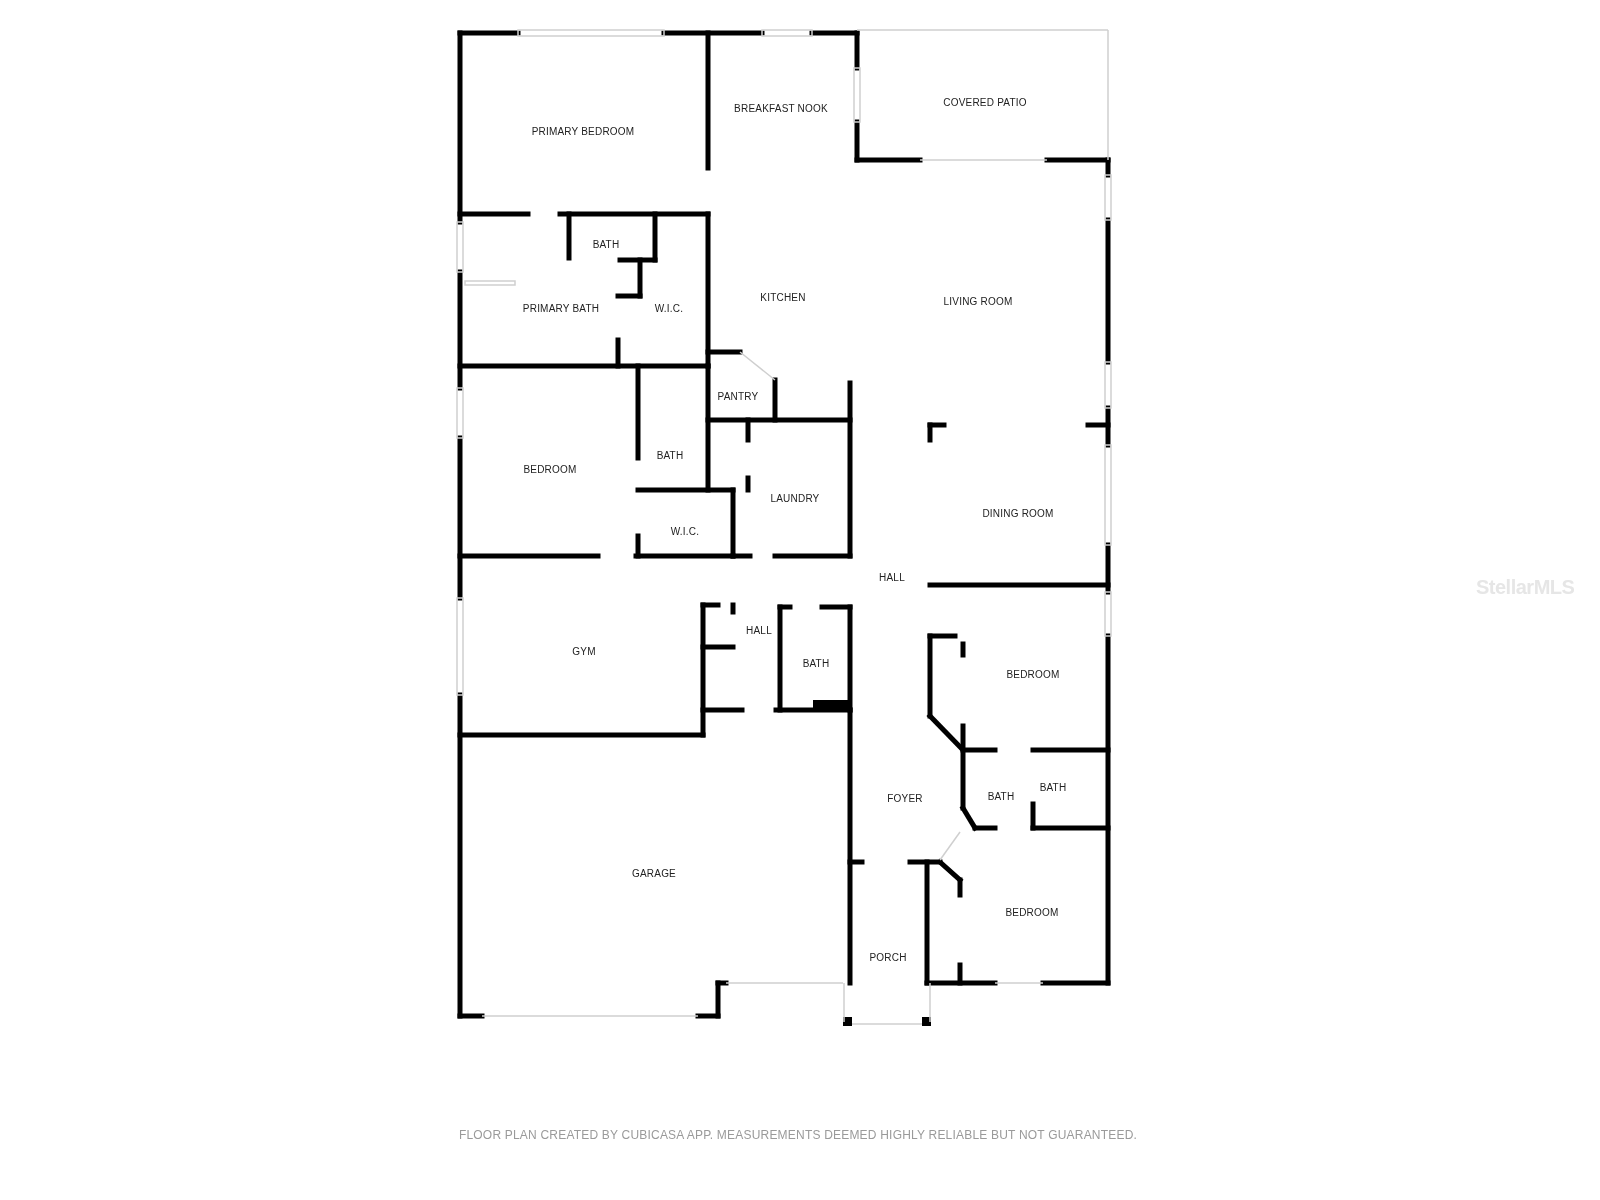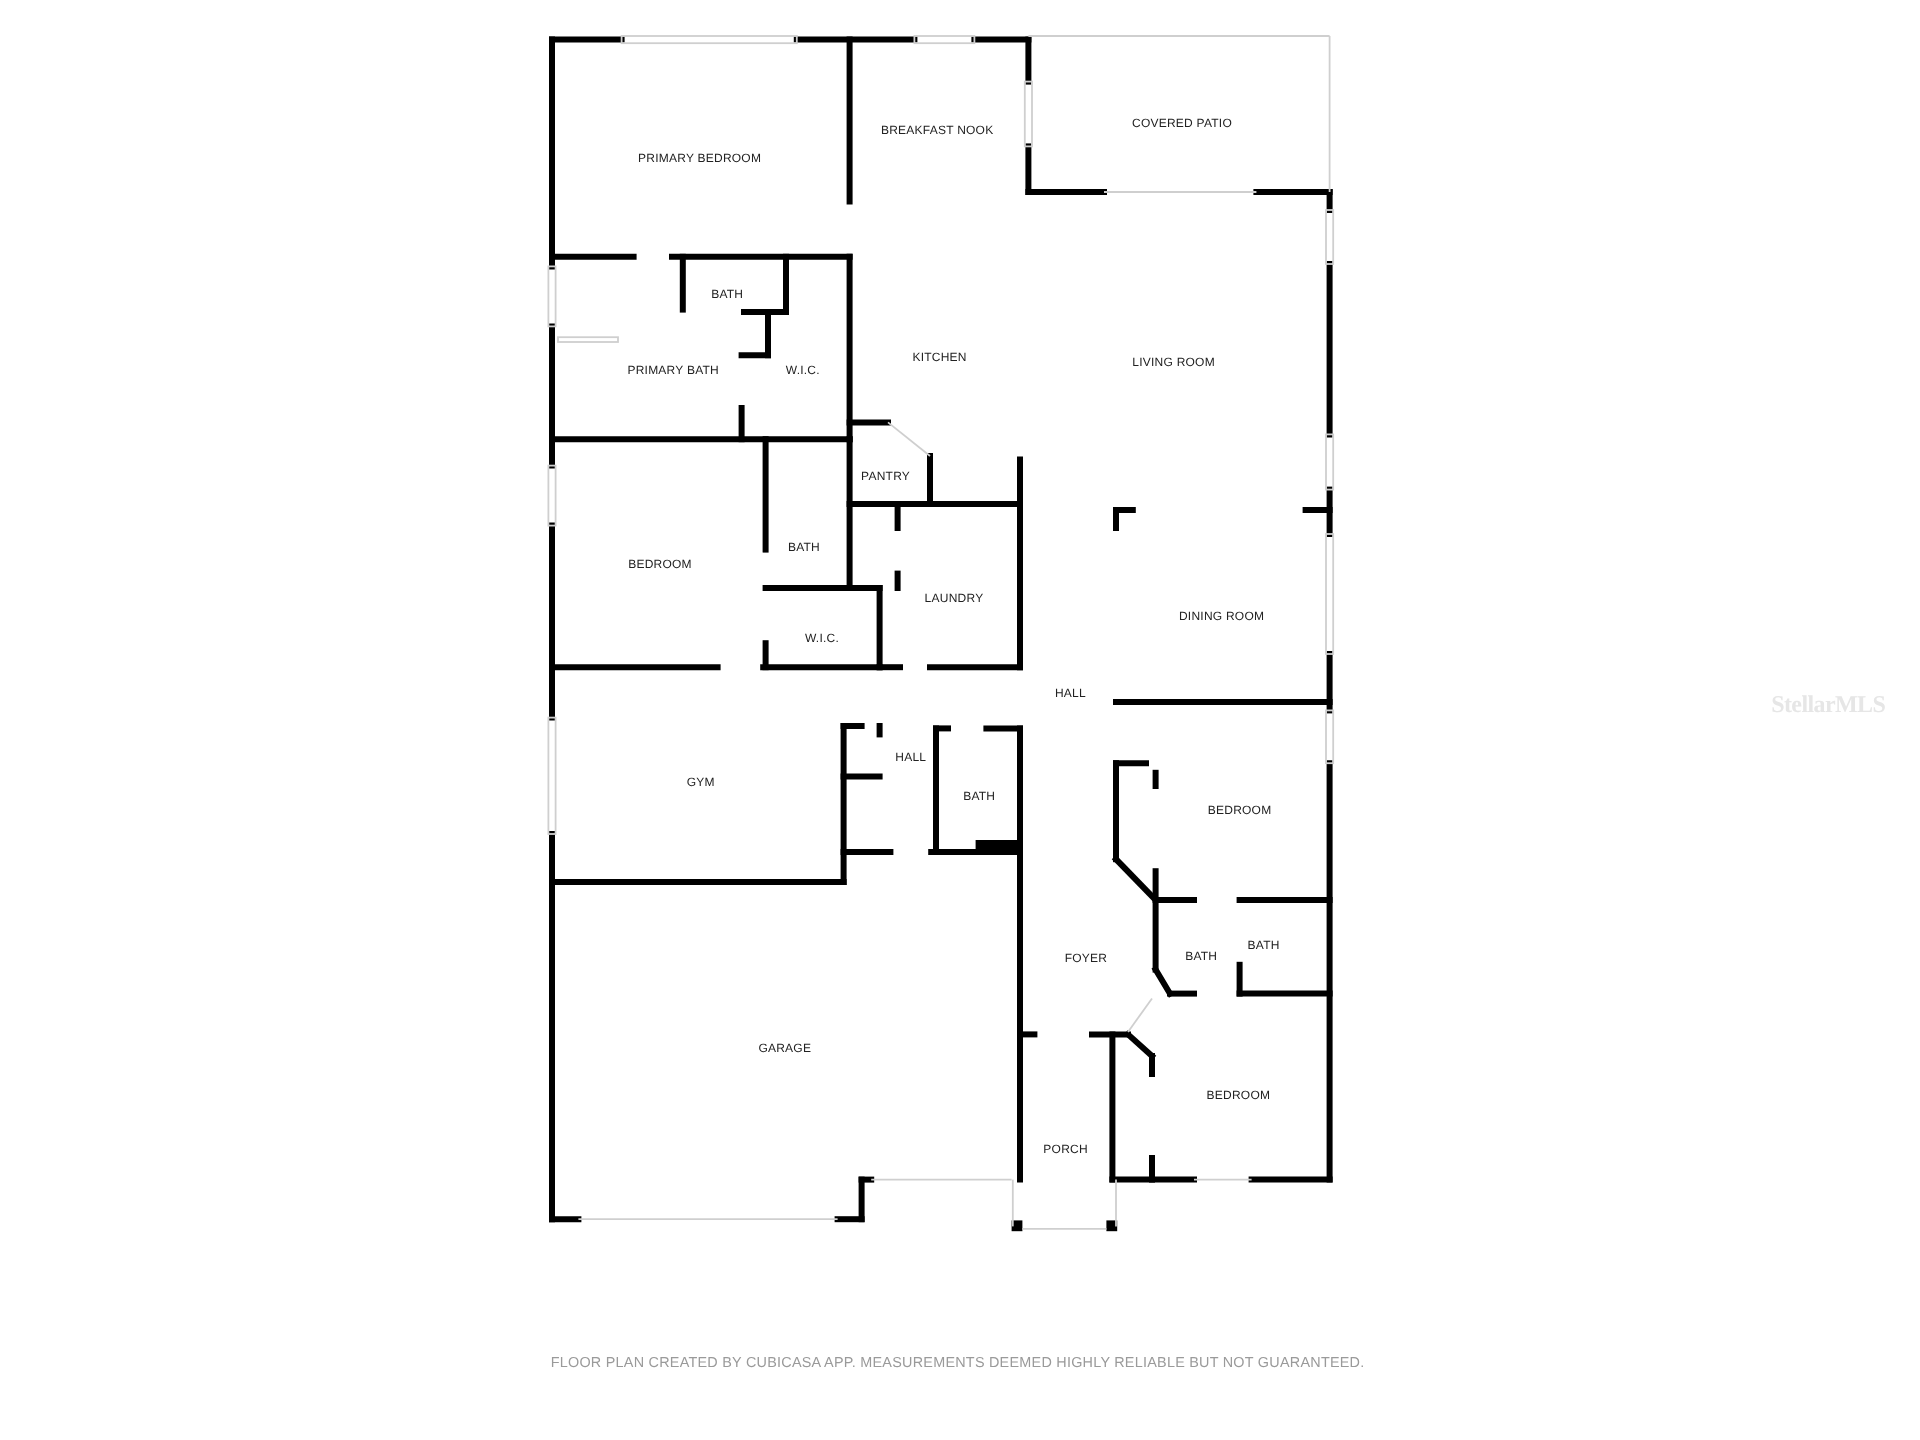--- a/index.html
+++ b/index.html
@@ -3,21 +3,21 @@
 <meta charset="utf-8">
 <style>
   html, body { margin: 0; padding: 0; background: #ffffff; }
   body { width: 1600px; height: 1200px; position: relative; overflow: hidden;
          font-family: "Liberation Sans", "DejaVu Sans", sans-serif; }
   #plan { position: absolute; left: 0; top: 0; width: 1600px; height: 1200px; }
   .room-label { font-family: "Liberation Sans", "DejaVu Sans", sans-serif; font-size: 10px; fill: #222; text-anchor: middle; letter-spacing: 0.2px; }
   .footer { position: absolute; left: 0; width: 1600px; top: 1128px; text-align: center;
             font-size: 12px; color: #9a9a9a; letter-spacing: 0.2px; }
   .footer span { position: relative; left: -16px; margin-left: 28px; }
-  .watermark { position: absolute; left: 1476px; top: 576px; font-size: 20px; color: #e6e6e6; font-weight: bold; letter-spacing: -0.5px; font-family: Liberation Serif, serif; }
+  .watermark { position: absolute; left: 1476px; top: 576px; font-size: 20px; color: #e6e6e6; font-weight: bold; letter-spacing: -0.5px; }
 </style>
 </head>
 <body>
 
 <svg id="plan" viewBox="0 0 1600 1200" xmlns="http://www.w3.org/2000/svg">
   <g stroke="#000" stroke-width="5" fill="none" stroke-linecap="square">
 
     <line x1="460" y1="33" x2="518" y2="33"></line>
     <line x1="664" y1="33" x2="762" y2="33"></line>
     <line x1="812" y1="33" x2="857" y2="33"></line>

